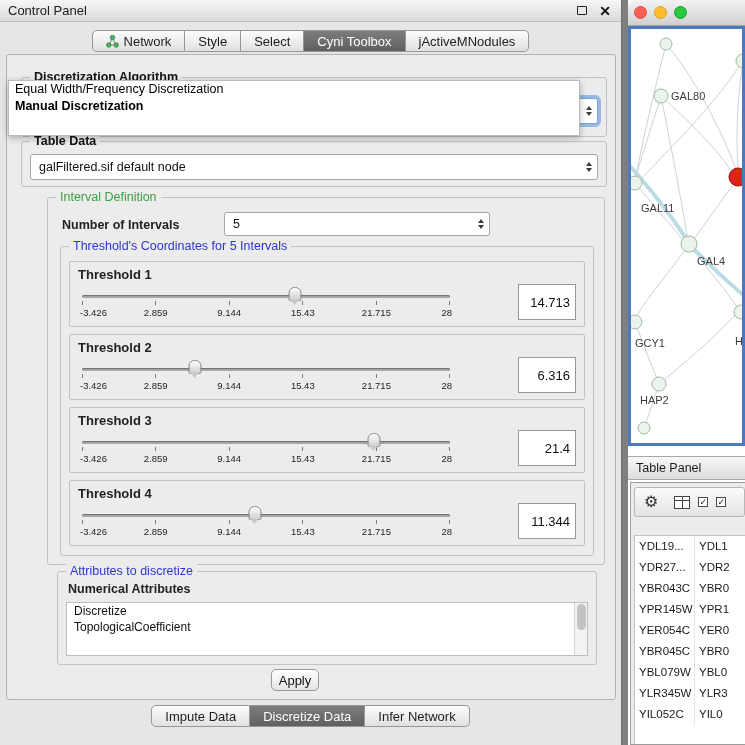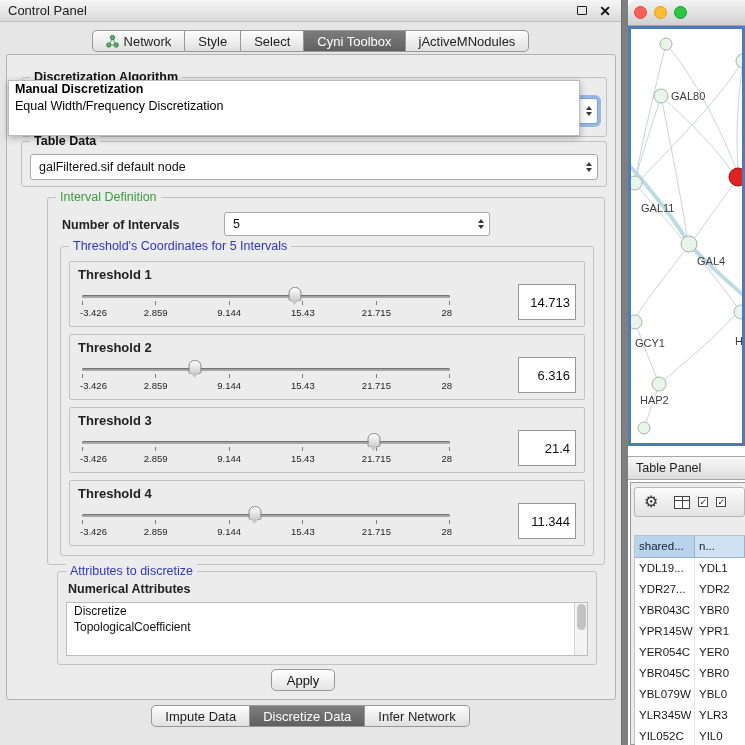--- a/index.html
+++ b/index.html
@@ -89,21 +89,21 @@
   .attr-group { left: 50px; top: 516px; width: 540px; height: 94px; }
   .attr-label { position: absolute; left: 10px; top: 10px; font-weight: bold; font-size: 12.5px; }
   .attr-list { position: absolute; left: 8px; right: 8px; top: 30px; height: 54px;
     background: #fff; border: 1px solid #bdbdbd; overflow: hidden; }
   .list-item { font-size: 12px; line-height: 16px; padding-left: 7px; color: #111; }
   .list-scrollbar { position: absolute; right: 0; top: 0; bottom: 0; width: 13px;
     background: #f3f3f3; border-left: 1px solid #d2d2d2; }
   .list-scroll-thumb { position: absolute; left: 1.5px; top: 1px; width: 9px; height: 26px;
     background: #c3c3c3; border-radius: 5px; }
   
-  .apply-btn { position: absolute; left: 264px; top: 614px; width: 64px; height: 22px;
+  .apply-btn { position: absolute; left: 264px; top: 614px; width: 48px; height: 22px;
     background: linear-gradient(#ffffff, #e4e4e4); border: 1px solid #989898;
     border-radius: 5px; font-size: 13px; color: #111; font-family: "Liberation Sans", sans-serif; }
   
   .dropdown-overlay { position: absolute; left: 8px; top: 80px; width: 572px; height: 56px;
     background: #fff; border: 1px solid #bcbcbc; box-shadow: 0 2px 7px rgba(0,0,0,.28);
     z-index: 40; }
   .dd-header { text-align: center; color: #b4b4b4; font-size: 12.5px; line-height: 18px; }
   .dd-item { font-size: 12.5px; line-height: 17px; padding-left: 6px; color: #000; }
   .dd-item.bold { font-weight: bold; }
   
@@ -351,22 +351,22 @@
 
           <div class="list-item">TopologicalCoefficient</div>
 
         </div>
     </div>
 
     <button class="apply-btn">Apply</button>
   </div>
 
   <div class="dropdown-overlay">
+    <div class="dd-item">Equal Width/Frequency Discretization</div>
     <div class="dd-item bold">Manual Discretization</div>
-    <div class="dd-item">Equal Width/Frequency Discretization</div>
   </div>
 
   <div class="tabbar bottom">
     <div class="tab">
       <span>Impute Data</span>
     </div>
     <div class="tab selected">
       <span>Discretize Data</span>
     </div>
     <div class="tab">
@@ -435,24 +435,20 @@
 
   <div class="table-area">
     <div class="tp-toolbar">
       <span class="tb-gear">⚙</span>
       <span class="icon-columns"></span>
       <span class="cbx">✓</span>
       <span class="cbx">✓</span>
     </div>
 
     <div class="tp-table">
-      <div class="tp-header">
-        <div class="tp-hcell c1">shared...</div>
-        <div class="tp-hcell c2">n...</div>
-      </div>
       <div class="tp-body">
 
           <div class="tp-row">
             <div class="tp-cell c1">YDL19...</div>
             <div class="tp-cell c2">YDL1</div>
           </div>
 
           <div class="tp-row">
             <div class="tp-cell c1">YDR27...</div>
             <div class="tp-cell c2">YDR2</div>

